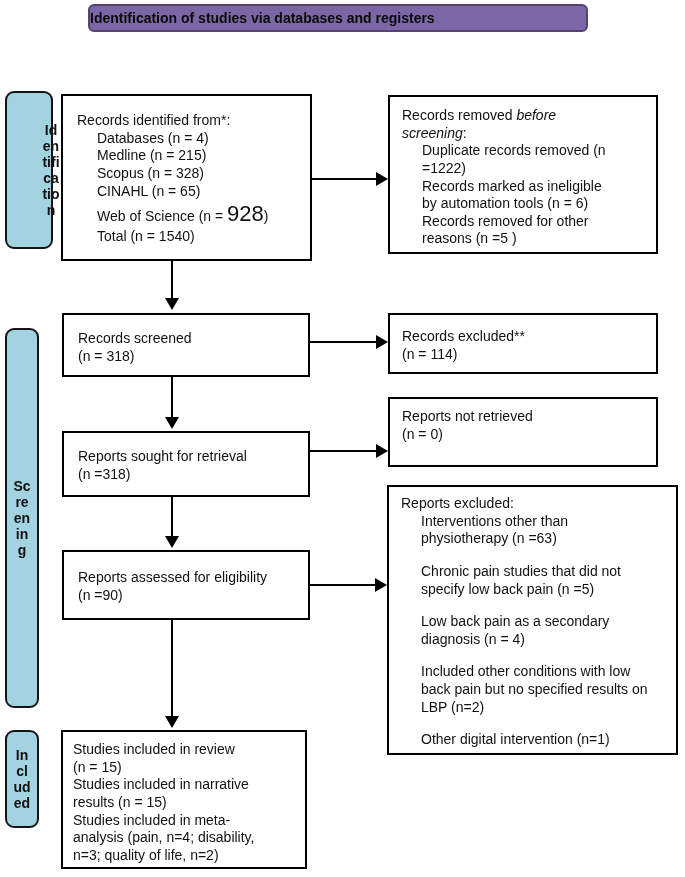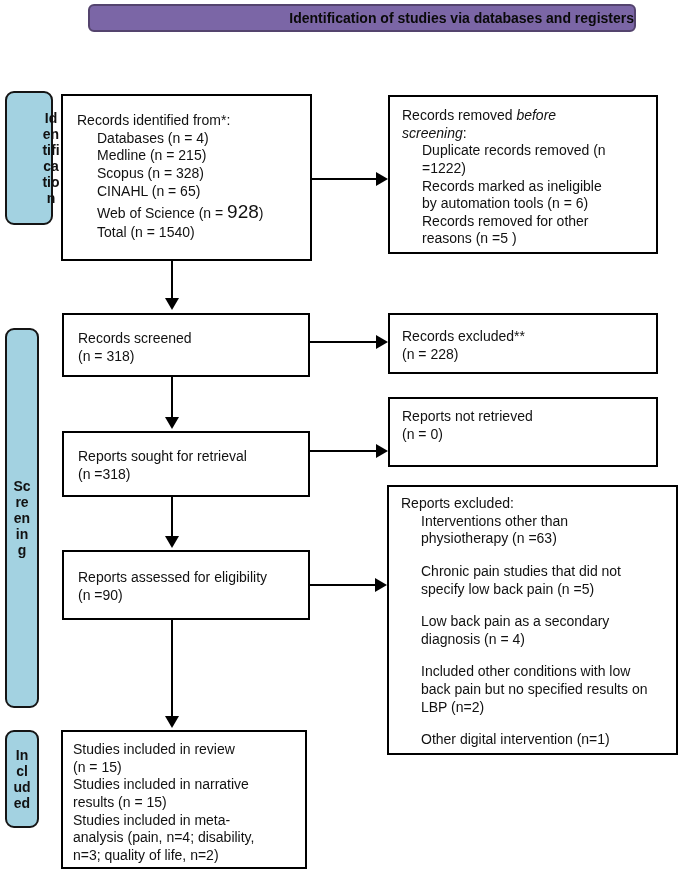--- a/index.html
+++ b/index.html
@@ -1,52 +1,52 @@
 <!DOCTYPE html>
 <html><head>
 <meta charset="utf-8">
 <style>
   html,body { margin:0; padding:0; background:#ffffff; }
   #canvas {
     position:relative; width:685px; height:877px; background:#ffffff;
     font-family:"Liberation Sans", sans-serif; color:#111;
   }
   .banner {
-    position:absolute; left:88px; top:4px; width:548px; height:28px;
+    position:absolute; left:88px; top:4px; width:500px; height:28px;
     background:#7b66a6; border:2px solid #54446e; border-radius:6px;
-    display:flex; align-items:center; justify-content:flex-end;
+    display:flex; align-items:center; justify-content:flex-start;
     font-size:14px; font-weight:bold; color:#0a0a0a; box-sizing:border-box;
   }
   .stage {
     position:absolute; width:34px; background:#a3d2e1; border:2px solid #151515;
     border-radius:9px; box-sizing:border-box;
     display:flex; align-items:center; justify-content:center; text-align:center;
     font-size:14px; font-weight:bold; line-height:1.15; white-space:pre-line;
   }
-  #stage-identification { left:5px; top:91px;  height:134px;padding-left:44px; }
+  #stage-identification { left:5px; top:91px;  height:158px;padding-left:44px; }
   #stage-screening      { left:5px; top:328px; height:380px; }
   #stage-included       { left:5px; top:730px; height:98px;  }
   .box {
     position:absolute; background:#fff; border:2px solid #000;
     box-sizing:border-box; font-size:14px; line-height:1.26;
   }
   #box-a  { left:61px;  top:94px;  width:251px; height:167px; padding:16px 6px 0 14px; }
   #box-r1 { left:388px; top:95px;  width:270px; height:159px; padding:10px 6px 0 12px; }
   #box-b  { left:62px;  top:313px; width:248px; height:64px;  padding:15px 6px 0 14px; }
   #box-r2 { left:388px; top:313px; width:270px; height:61px;  padding:13px 6px 0 12px; }
   #box-c  { left:62px;  top:431px; width:248px; height:66px;  padding:15px 6px 0 14px; }
   #box-r3 { left:388px; top:397px; width:270px; height:70px;  padding:9px 6px 8px 12px; }
   #box-d  { left:62px;  top:550px; width:248px; height:70px;  padding:17px 6px 0 14px; }
   #box-r4 { left:387px; top:485px; width:291px; height:270px; padding:8px 8px 0 12px; }
   #box-e  { left:61px;  top:730px; width:246px; height:139px; padding:9px 4px 0 10px; }
   .indent { padding-left:20px; }
   .indent2 { padding-left:20px; }
   .pre { white-space:pre-line; }
   .it { font-style:italic; }
-  .big { font-size:19px; }
+  .big { font-size:22px; }
   .gap { margin-top:15px; }
   .arr-h, .arr-v { position:absolute; background:#000; }
   .arr-h { height:2px; }
   .arr-h::after {
     content:""; position:absolute; right:-11px; top:-6px; width:0; height:0;
     border-left:12px solid #000; border-top:7px solid transparent; border-bottom:7px solid transparent;
   }
   .arr-v { width:2px; }
   .arr-v::after {
     content:""; position:absolute; bottom:-11px; left:-6px; width:0; height:0;
@@ -114,21 +114,21 @@
 by automation tools (n = 6)</div>
       <div class="pre">Records removed for other
 reasons (n =5 )</div>
     </div>
   </div>
 
   <div class="box pre" id="box-b">Records screened
 (n = 318)</div>
 
   <div class="box pre" id="box-r2">Records excluded**
-(n = 228)</div>
+(n = 114)</div>
 
   <div class="box pre" id="box-c">Reports sought for retrieval
 (n =318)</div>
 
   <div class="box pre" id="box-r3">Reports not retrieved
 (n = 0)</div>
 
   <div class="box pre" id="box-d">Reports assessed for eligibility
 (n =90)</div>
 

